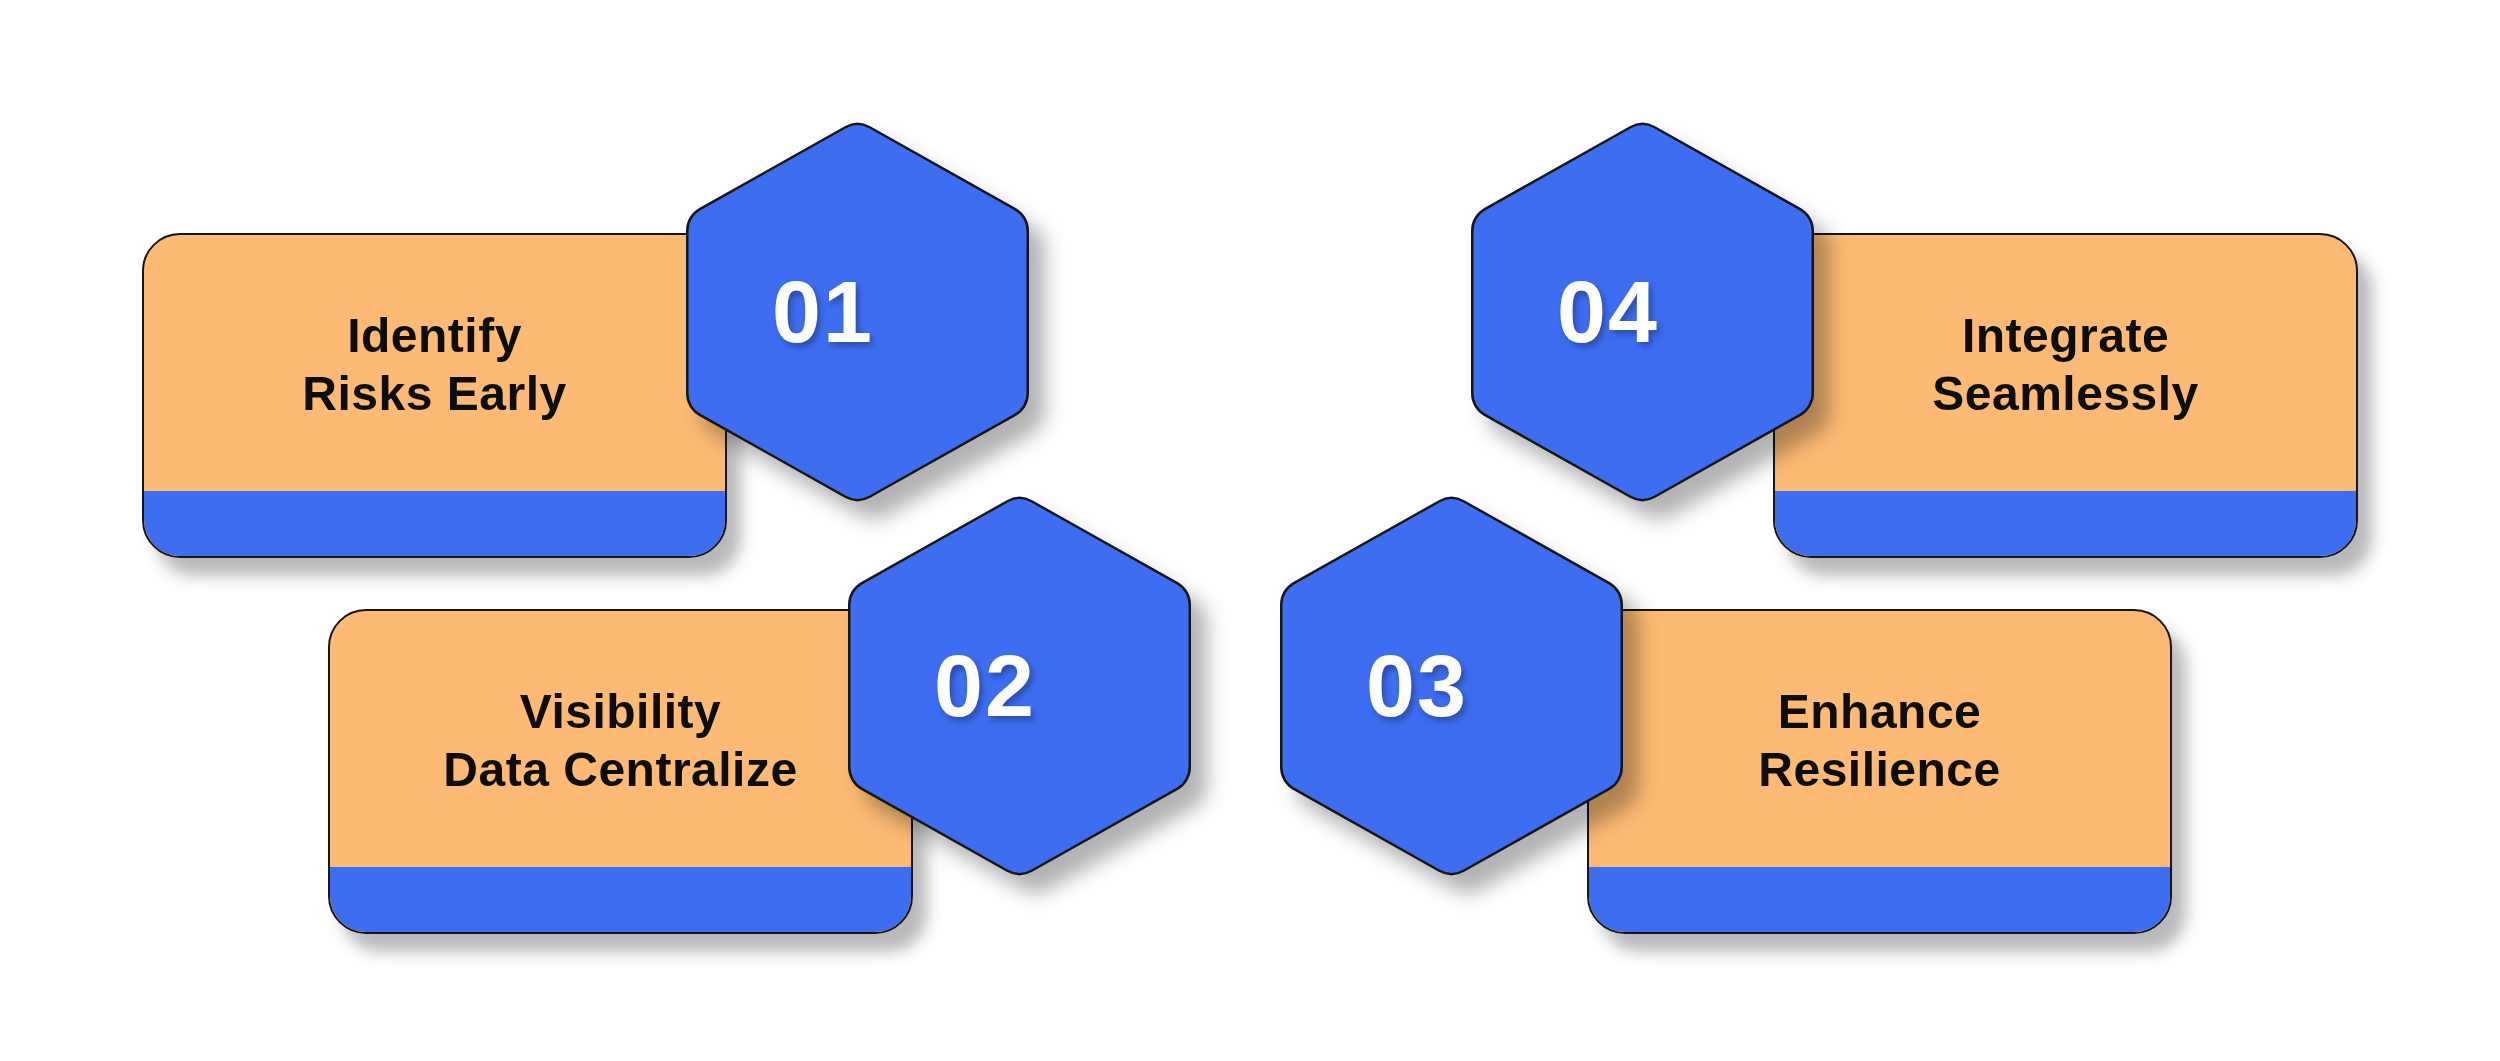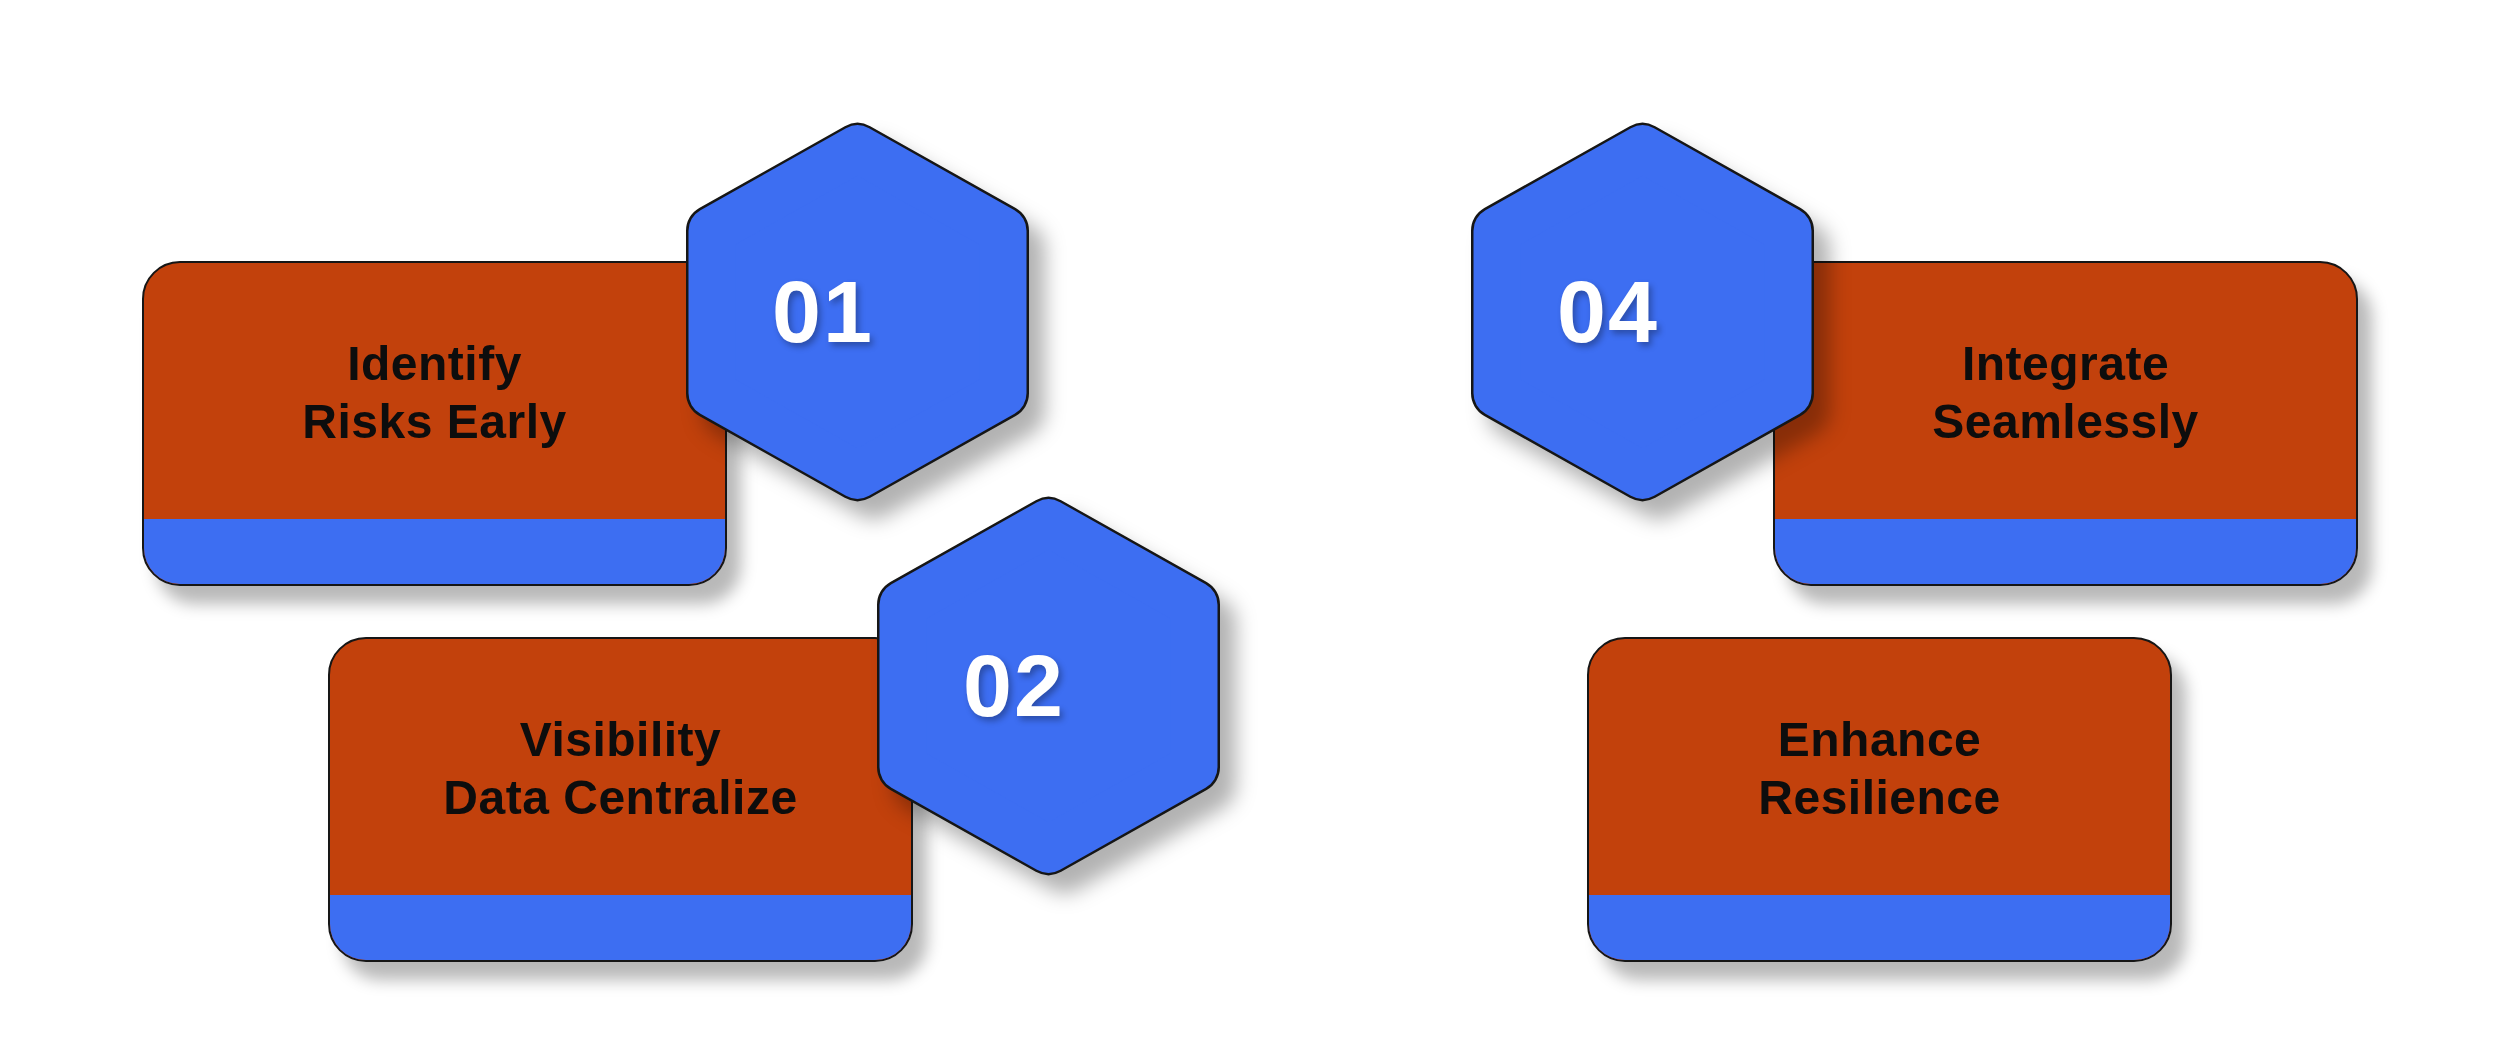--- a/index.html
+++ b/index.html
@@ -1,24 +1,24 @@
 <!DOCTYPE html>
 <html><head>
 <meta charset="utf-8">
 <style>
   html,body{margin:0;padding:0;background:#ffffff;}
   body{width:2500px;height:1061px;font-family:"Liberation Sans",sans-serif;}
   .canvas{position:relative;width:2500px;height:1061px;background:#ffffff;overflow:hidden;}
 
   .card{
     position:absolute;width:585px;height:325px;box-sizing:border-box;
-    background:#c2410c;border:2.5px solid #161616;border-radius:38px;
+    background:#fdba74;border:2.5px solid #161616;border-radius:38px;
     box-shadow:14px 18px 16px rgba(0,0,0,0.28);
     overflow:hidden;display:flex;align-items:center;justify-content:center;
-    padding-bottom:62px;z-index:1;margin-top:28px;
+    padding-bottom:62px;z-index:1;
   }
   .card-title{
     font-size:48px;line-height:58px;font-weight:700;color:#0d0d0d;
     text-align:center;letter-spacing:0.5px;
   }
   .card-strip{
     position:absolute;left:-3px;right:-3px;bottom:-3px;height:68px;
     background:#3D6EF2;
   }
 
@@ -30,21 +30,21 @@
     display:flex;align-items:center;justify-content:center;
     font-size:88px;font-weight:700;color:#ffffff;letter-spacing:2px;
     text-shadow:3px 4px 6px rgba(0,0,0,0.30);
   }
 
   .pos-card-1{left:142px;top:233px;}
   .pos-card-2{left:328px;top:609px;}
   .pos-card-3{left:1587px;top:609px;}
   .pos-card-4{left:1773px;top:233px;}
   .pos-hex-1{left:686px;top:119px;}
-  .pos-hex-2{left:877px;top:493px;}
+  .pos-hex-2{left:848px;top:493px;}
   .pos-hex-3{left:1280px;top:493px;}
   .pos-hex-4{left:1471px;top:119px;text-align:right;}
 </style>
 </head>
 <body>
 
 <div class="canvas">
 
   <div class="card pos-card-1">
     <div class="card-title">
@@ -87,20 +87,27 @@
   </div>
 
   <div class="hex pos-hex-2">
     <svg width="343" height="386" viewBox="0 0 343 386">
       <polygon points="171.5,29.8 317,111.7 317,274.3 171.5,356.2 26,274.3 26,111.7" fill="none" stroke="#161616" stroke-width="52" stroke-linejoin="round"></polygon>
       <polygon points="171.5,29.8 317,111.7 317,274.3 171.5,356.2 26,274.3 26,111.7" fill="#3D6EF2" stroke="#3D6EF2" stroke-width="47" stroke-linejoin="round"></polygon>
     </svg>
     <div class="hex-num">02</div>
   </div>
 
+  <div class="hex pos-hex-3">
+    <svg width="343" height="386" viewBox="0 0 343 386">
+      <polygon points="171.5,29.8 317,111.7 317,274.3 171.5,356.2 26,274.3 26,111.7" fill="none" stroke="#161616" stroke-width="52" stroke-linejoin="round"></polygon>
+      <polygon points="171.5,29.8 317,111.7 317,274.3 171.5,356.2 26,274.3 26,111.7" fill="#3D6EF2" stroke="#3D6EF2" stroke-width="47" stroke-linejoin="round"></polygon>
+    </svg>
+    <div class="hex-num">03</div>
+  </div>
 
   <div class="hex pos-hex-4">
     <svg width="343" height="386" viewBox="0 0 343 386">
       <polygon points="171.5,29.8 317,111.7 317,274.3 171.5,356.2 26,274.3 26,111.7" fill="none" stroke="#161616" stroke-width="52" stroke-linejoin="round"></polygon>
       <polygon points="171.5,29.8 317,111.7 317,274.3 171.5,356.2 26,274.3 26,111.7" fill="#3D6EF2" stroke="#3D6EF2" stroke-width="47" stroke-linejoin="round"></polygon>
     </svg>
     <div class="hex-num">04</div>
   </div>
 
 </div>

